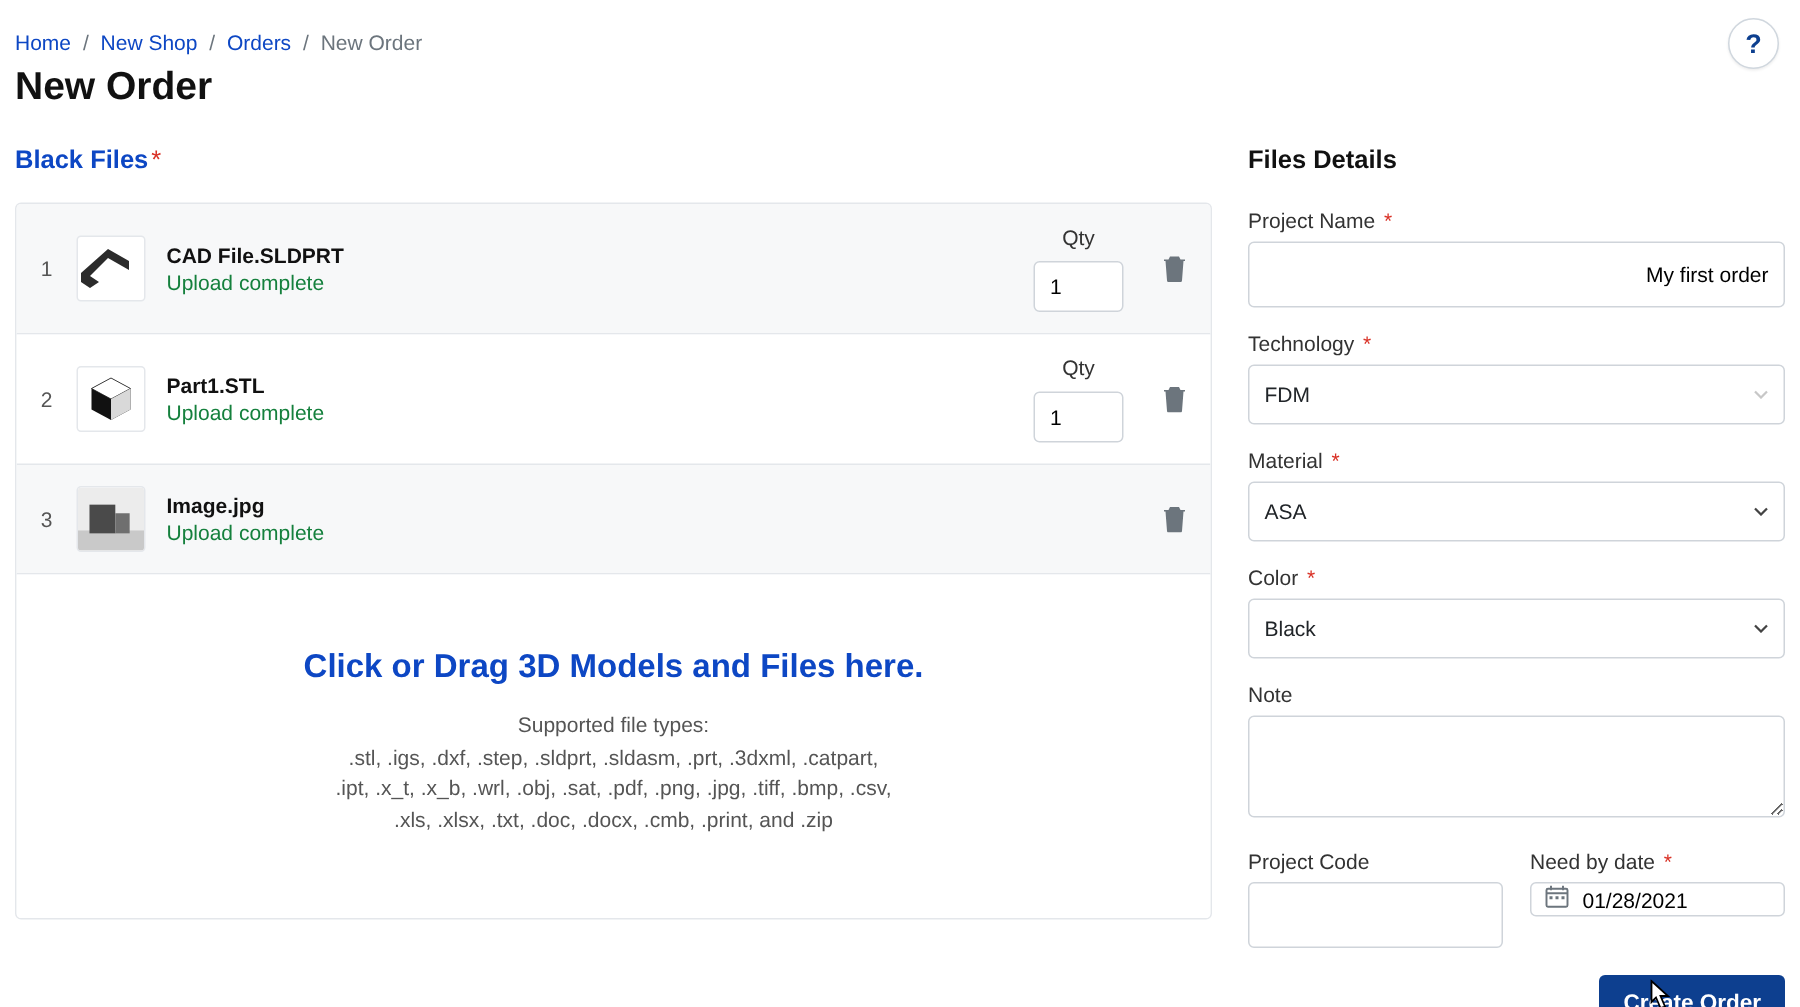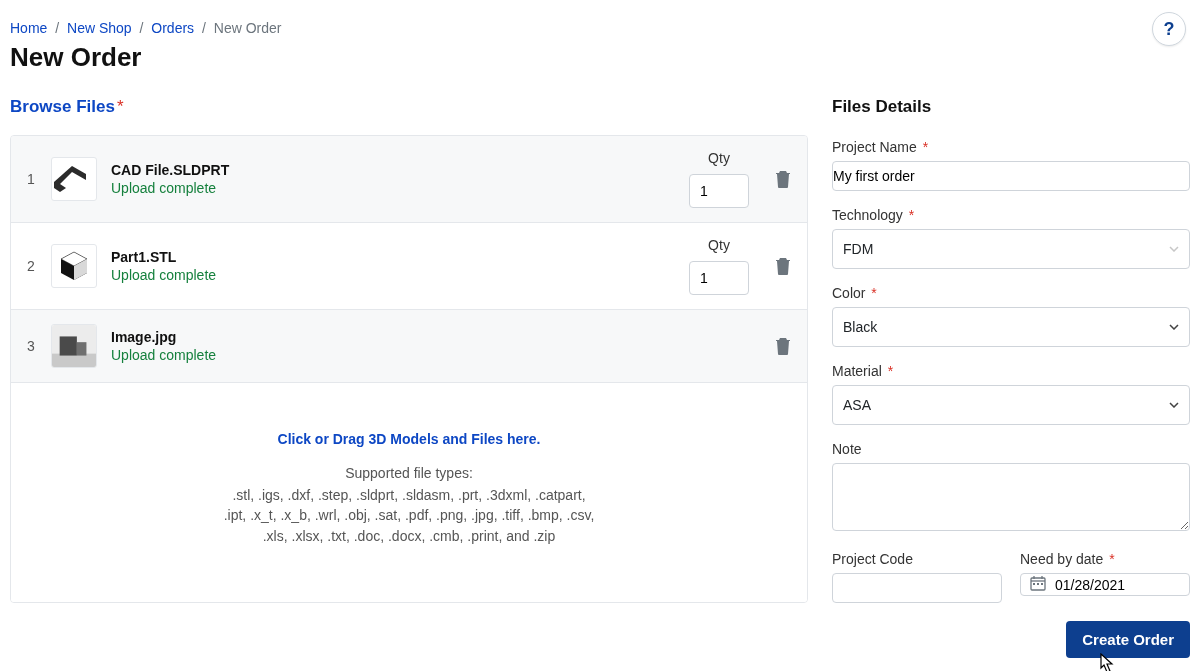--- a/index.html
+++ b/index.html
@@ -31,30 +31,30 @@
     .thumb { width: 46px; height: 44px; border: 1px solid #e4e7eb; border-radius: 3px; background: #fff; display: flex; align-items: center; justify-content: center; overflow: hidden; }
     .file-meta { flex: 1 1 auto; min-width: 0; }
     .file-name { font-size: 14px; font-weight: 700; color: #111; }
     .file-status { font-size: 14px; color: #15803d; margin-top: 2px; }
     .qty-wrap { display: flex; align-items: center; gap: 8px; flex-direction: column; }
     .qty-label { font-size: 14px; color: #333; }
     .qty-input { width: 60px; height: 34px; padding: 4px 10px; border: 1px solid #cfd4da; border-radius: 4px; font-size: 14px; }
     .trash-btn { width: 20px; height: 20px; display: flex; align-items: center; justify-content: center; color: #6c757d; cursor: pointer; margin-left: 10px; }
 
     .dropzone { padding: 48px 20px 56px; text-align: center; background: #fff; }
-    .dz-headline { font-size: 14px; font-weight: 700; color: #0d47c4; margin-bottom: 18px; }
+    .dz-headline { font-size: 22px; font-weight: 700; color: #0d47c4; margin-bottom: 18px; }
     .dz-sub { font-size: 14px; color: #555; margin-bottom: 4px; }
     .dz-types { font-size: 14px; color: #555; line-height: 1.45; max-width: 460px; margin: 0 auto; }
 
     
     .build-title { font-size: 17px; font-weight: 700; color: #111; margin-bottom: 22px; }
     .field { margin-bottom: 16px; }
     .field-label { font-size: 14px; color: #333; margin-bottom: 6px; display: block; }
     .text-input, .select-wrap, .textarea { width: 100%; border: 1px solid #cfd4da; border-radius: 4px; background: #fff; font-size: 14px; }
-    .text-input { height: 30px; padding: 6px 0; }
+    .text-input { height: 44px; padding: 6px 10px; text-align: right; }
     .textarea { height: 68px; padding: 8px 10px; resize: vertical; }
     .select-wrap { position: relative; }
     .select-wrap .sel-display { height: 38px; padding: 8px 30px 8px 10px; display: flex; align-items: center; cursor: pointer; }
     .select-wrap .caret { position: absolute; right: 10px; top: 50%; transform: translateY(-50%); }
     .select-wrap .caret svg { display: block; }
 
     .two-col-fields { display: flex; gap: 18px; margin-bottom: 18px; }
     .two-col-fields .field { flex: 1; margin-bottom: 0; }
     .date-wrap { position: relative; }
     .date-wrap .cal-icon { position: absolute; left: 10px; top: 50%; transform: translateY(-50%); color: #6c757d; }
@@ -83,21 +83,21 @@
     <span class="sep">/</span>
     <span class="current">New Order</span>
   </div>
 
   <h1 class="page-title">New Order</h1>
 
   <div class="columns">
 
     <div class="left-col">
       <div class="section-label blue">
-        <span>Browse Files</span><span class="req">*</span>
+        <span>Black Files</span><span class="req">*</span>
       </div>
 
       <div class="file-list">
 
         <div class="file-row">
           <div class="row-index">1</div>
           <div class="thumb">
             <svg width="44" height="30" viewBox="0 0 44 30">
               <path d="M2 18 L20 2 L34 10 L34 16 L20 8 L8 20 L14 24 L8 28 L2 24 Z" fill="#2b2b2b"></path>
             </svg>
@@ -190,35 +190,35 @@
           <div class="sel-display">FDM</div>
           <span class="caret">
               <svg width="10" height="6" viewBox="0 0 10 6">
                 <path d="M1 1l4 4 4-4" stroke="#c7c7c7" stroke-width="1.5" fill="none"></path>
               </svg>
             </span>
         </div>
       </div>
 
       <div class="field">
+        <label class="field-label"><span>Material</span> <span class="req">*</span></label>
+        <div class="select-wrap">
+          <div class="sel-display">ASA</div>
+          <span class="caret">
+              <svg width="10" height="6" viewBox="0 0 10 6">
+                <path d="M1 1l4 4 4-4" stroke="#434343" stroke-width="1.5" fill="none"></path>
+              </svg>
+            </span>
+        </div>
+      </div>
+
+      <div class="field">
         <label class="field-label"><span>Color</span> <span class="req">*</span></label>
         <div class="select-wrap">
           <div class="sel-display">Black</div>
-          <span class="caret">
-              <svg width="10" height="6" viewBox="0 0 10 6">
-                <path d="M1 1l4 4 4-4" stroke="#434343" stroke-width="1.5" fill="none"></path>
-              </svg>
-            </span>
-        </div>
-      </div>
-
-      <div class="field">
-        <label class="field-label"><span>Material</span> <span class="req">*</span></label>
-        <div class="select-wrap">
-          <div class="sel-display">ASA</div>
           <span class="caret">
               <svg width="10" height="6" viewBox="0 0 10 6">
                 <path d="M1 1l4 4 4-4" stroke="#434343" stroke-width="1.5" fill="none"></path>
               </svg>
             </span>
         </div>
       </div>
 
       <div class="field">
         <label class="field-label">Note</label>

